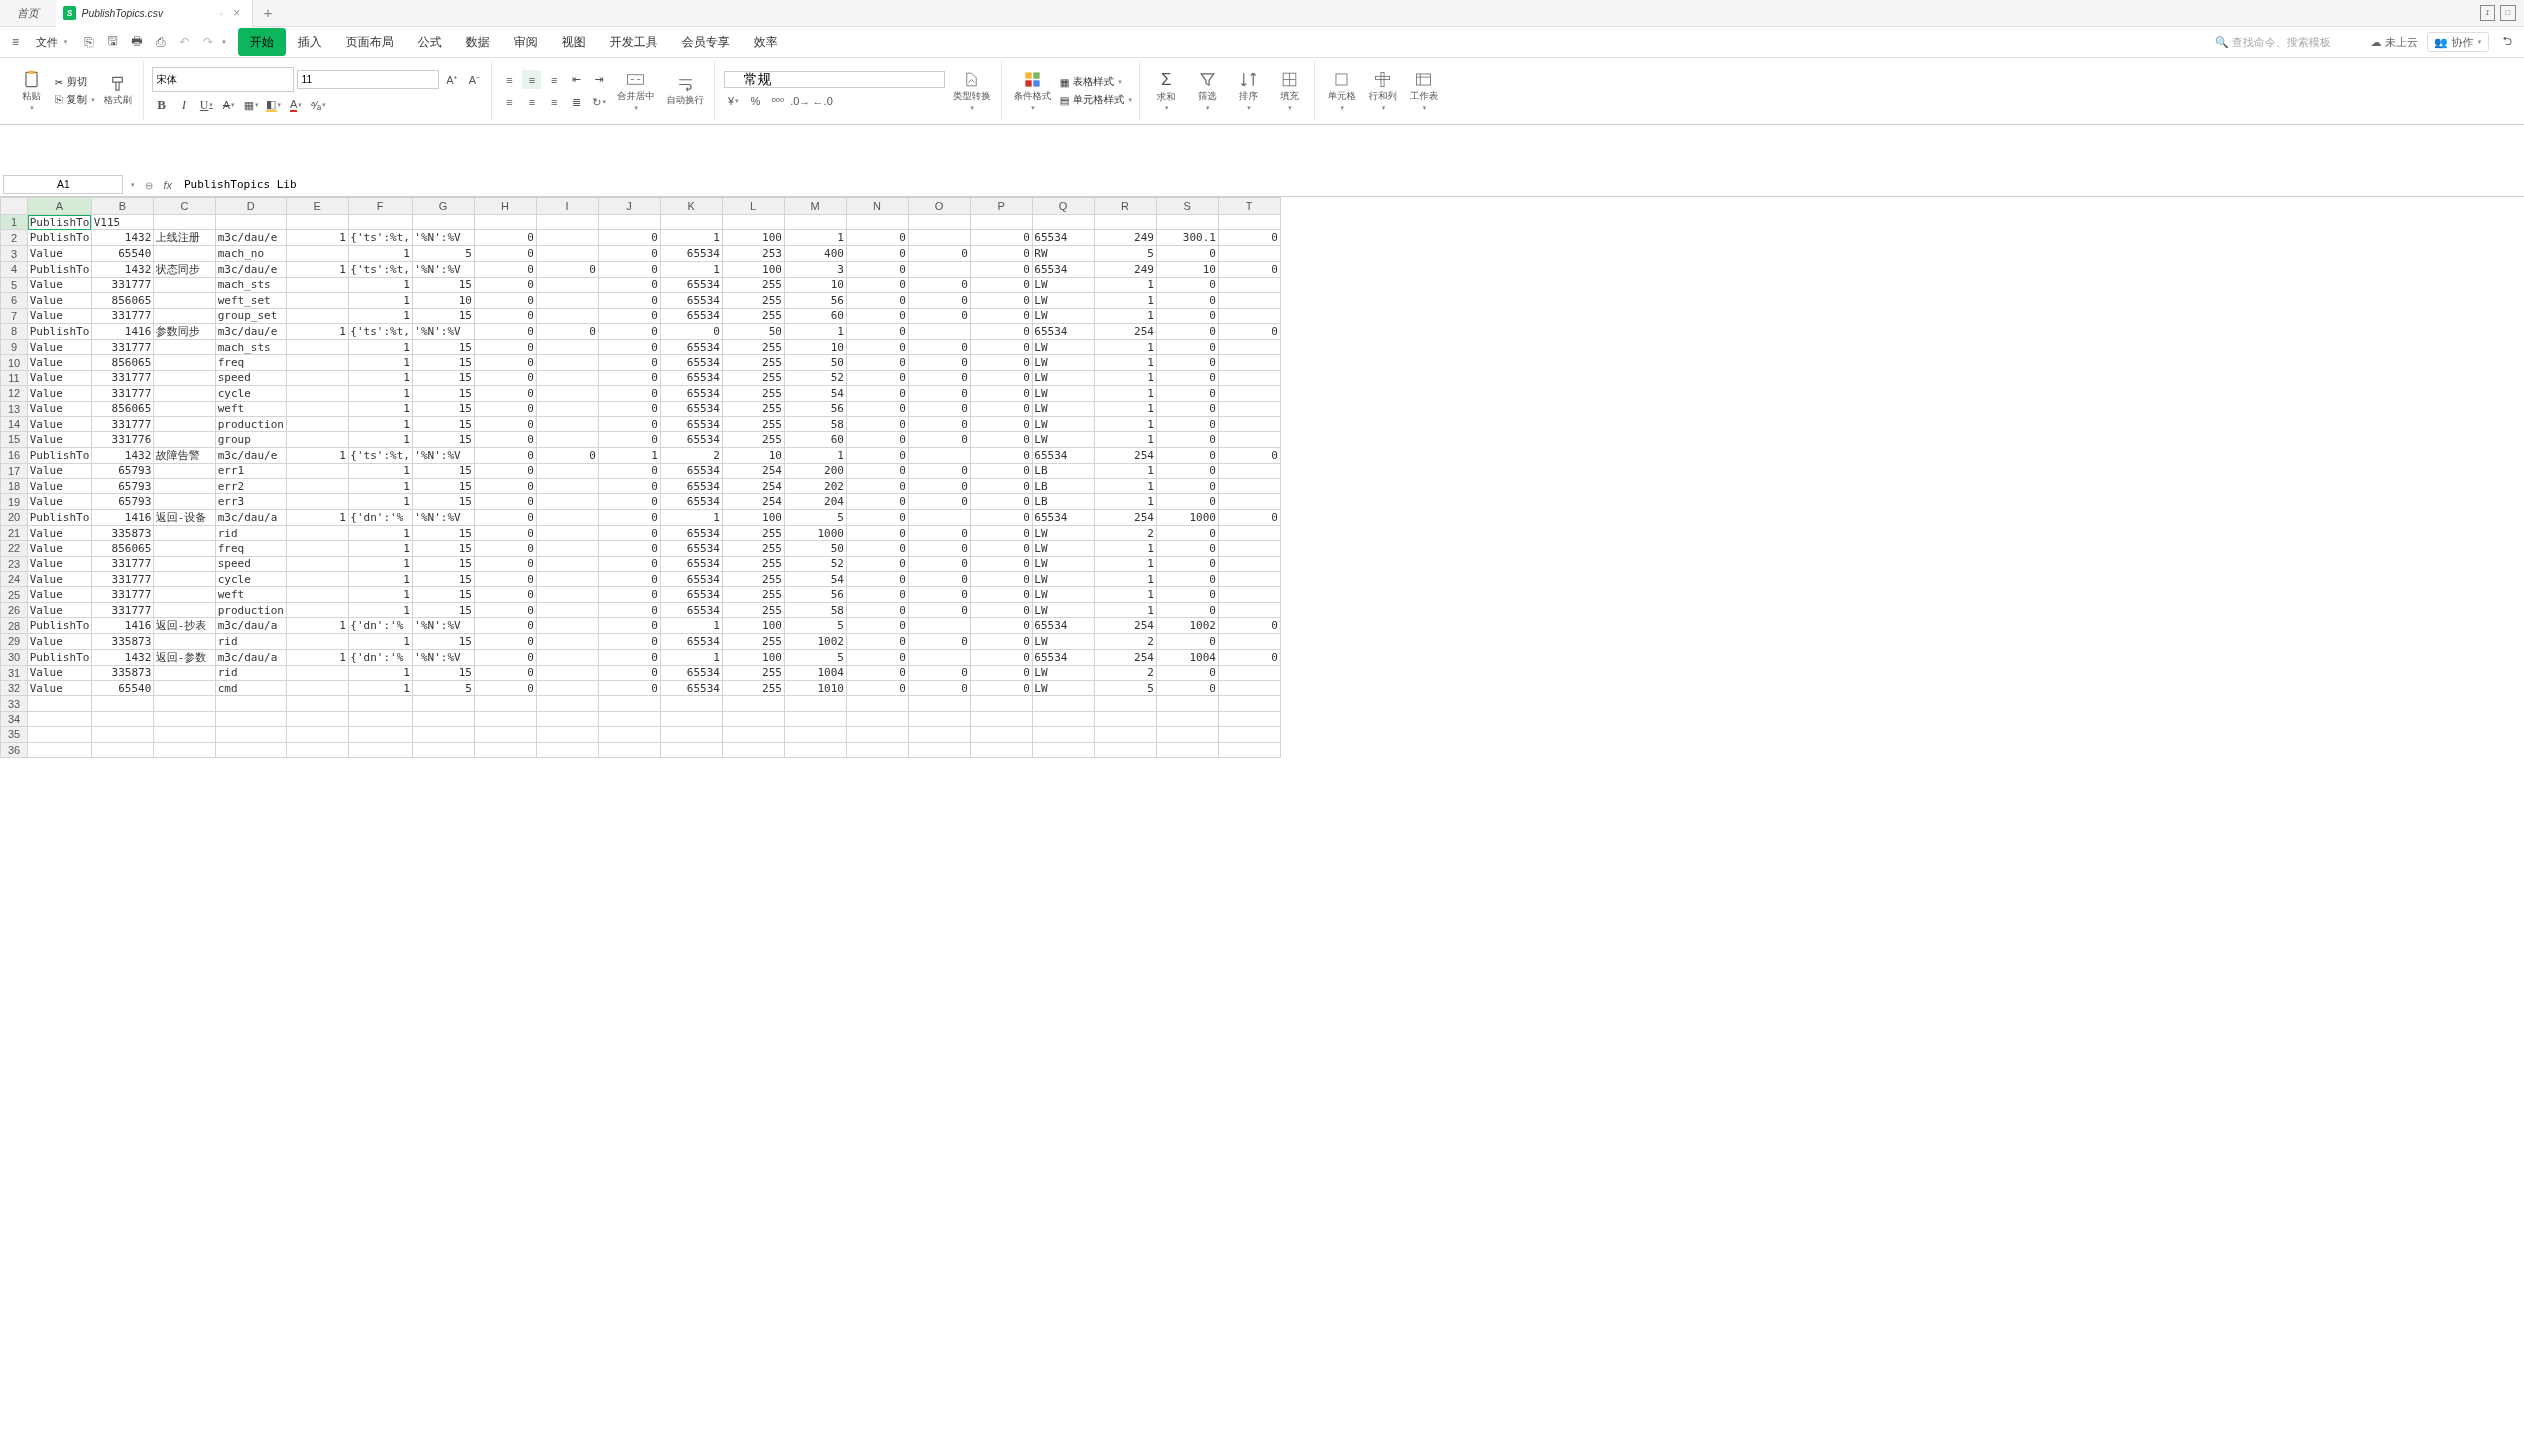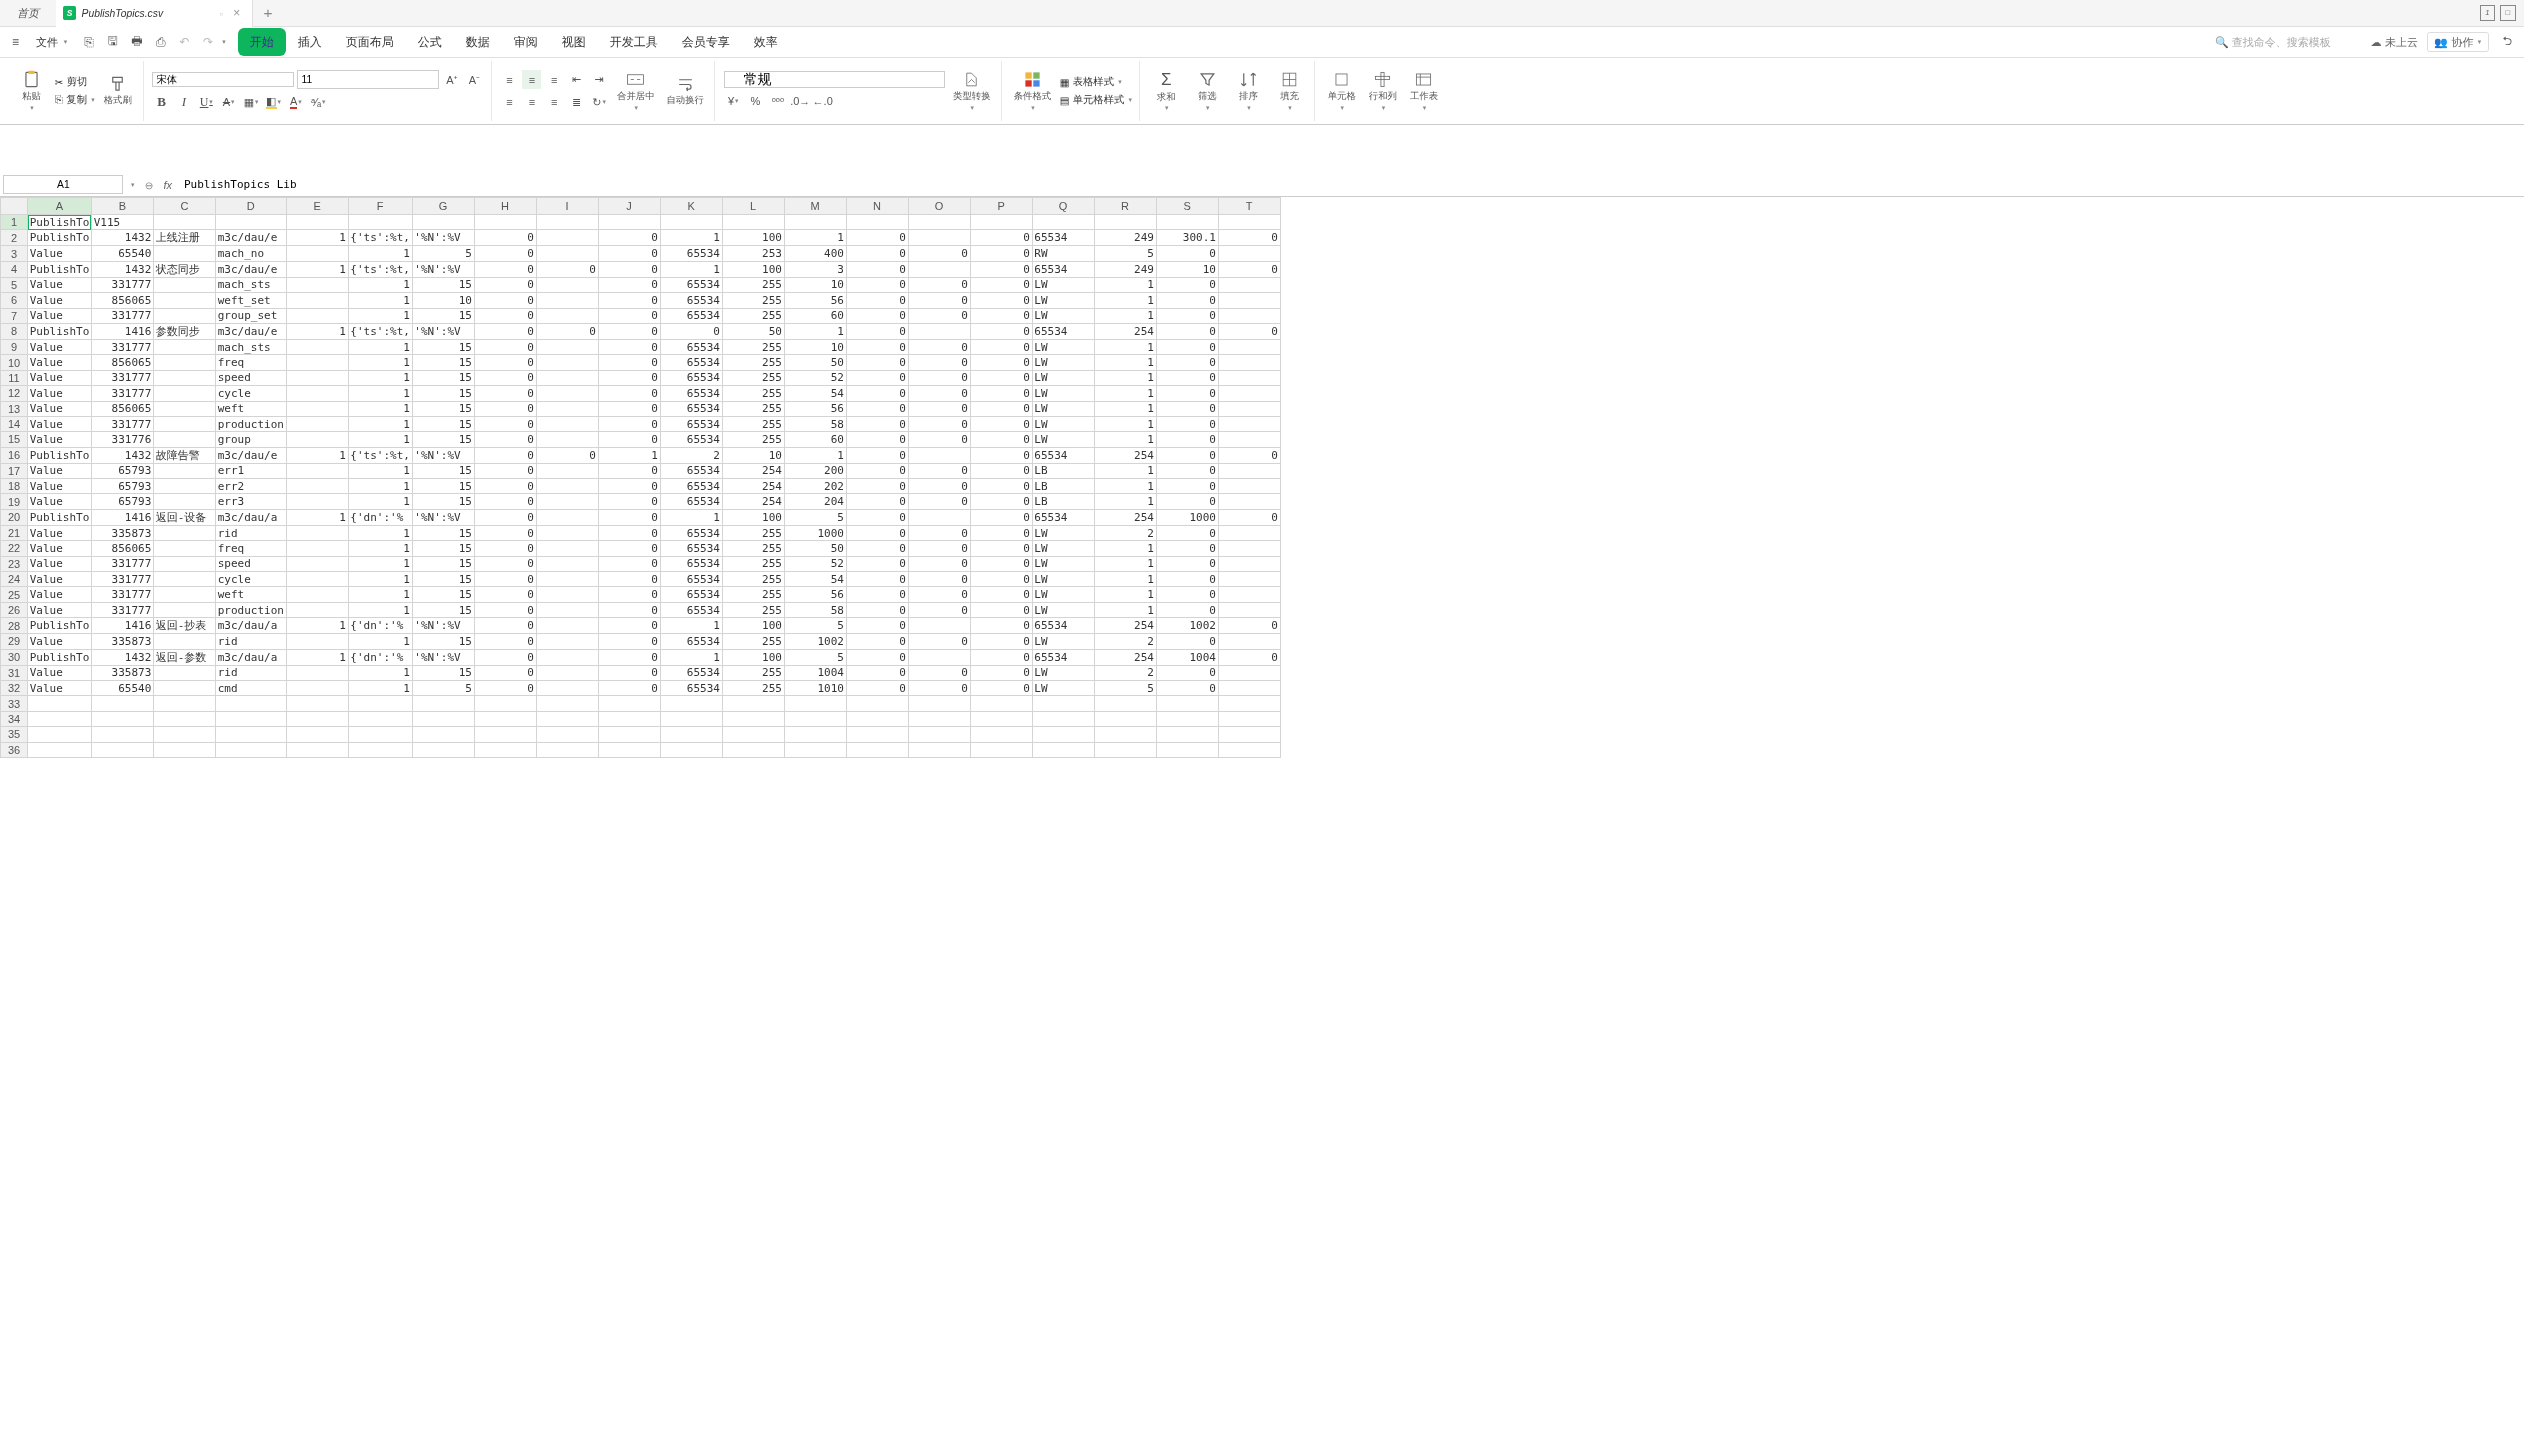--- a/index.html
+++ b/index.html
@@ -11,33 +11,33 @@
 .tab-close { color: #999; cursor: pointer; padding: 1.7px 5.1px; font-size: 12px; }
 .tab-add { padding: 0 10.3px; color: #888; font-size: 15.4px; cursor: pointer; }
 .titlebar-right { margin-left: auto; display: flex; gap: 5.1px; padding-right: 8.5px; align-items:center;}
 .win-icon { width:15.4px;height:15.4px;display:inline-block;border:0.9px solid #888;font-size:7.7px;text-align:center;line-height:13.7px;color:#666;}
 
 .menubar { height: 31px; display: flex; align-items: center; padding: 0 6.8px; gap: 3.4px; border-bottom: 0.9px solid #e0e0e0; }
 .menu-btn { padding: 3.4px 5.1px; cursor: pointer; color: #555; font-size:12px;}
 .file-menu { display:flex;align-items:center;gap:5px;padding:1.7px 8.5px;border:none;font-size:11px;}
 .menu-tabs { display: flex; gap: 0; margin-left: 8.5px; }
 .menu-tab { padding: 5.1px 12px; font-size: 12px; cursor: pointer; color: #333; border-radius: 3.4px; }
-.menu-tab.active { background: #0db55d; color: #4c1d95; border-radius: 6px; }
+.menu-tab.active { background: #0db55d; color: #000000; }
 .menubar-right { margin-left: auto; display: flex; align-items: center; gap: 8.5px; font-size: 11px; color: #666; }
 .search-box { color: #aaa; padding: 3.4px 6.8px; min-width: 154px; margin-left: 24px; }
 .cloud-status { display:flex;align-items:center;gap:3.4px;}
 .coop-btn { display:flex;align-items:center;gap:3.4px;border:0.9px solid #ddd;border-radius:2.6px;padding:1.7px 6.8px;}
 
 .ribbon { height: 67px; display: flex; align-items: stretch; padding: 3.4px 6.8px; gap: 1.7px; border-bottom: 0.9px solid #ccc; }
 .ribbon-group { display: flex; flex-direction: row; align-items: center; padding: 1.7px 6.8px; border-right: 0.9px solid #e8e8e8; gap: 5.1px; }
 .ribbon-big { display:flex;flex-direction:column;align-items:center;justify-content:center;gap:0.9px;padding:1.7px 3.4px;cursor:pointer;font-size:9.4px;color:#555;min-width:36px;}
 .ribbon-big svg { width:19px;height:19px;}
 .ribbon-row { display:flex;gap:3.4px;align-items:center;}
 .ribbon-rows { display:flex;flex-direction:column;gap:3.4px;justify-content:center;}
-.font-select { border:0.9px solid #ccc;height:15px;font-size:10.3px;padding:0 3.4px;min-width:111px;}
+.font-select { border:0.9px solid #ccc;height:25px;font-size:10.3px;padding:0 3.4px;min-width:111px;}
 .size-select { border:0.9px solid #ccc;height:19px;font-size:10.3px;padding:0 3.4px;min-width:39px;}
 .icon-btn { width:19px;height:19px;display:inline-flex;align-items:center;justify-content:center;cursor:pointer;color:#555;border:none;background:none;font-size:11px;}
 .icon-btn.bold { font-weight:bold;font-family:"Times New Roman";font-size:13px;}
 .icon-btn.italic { font-style:italic;font-family:"Times New Roman";font-size:13px;}
 .icon-btn.underline { text-decoration:underline;font-family:"Times New Roman";font-size:12px;}
 .dd { font-size:6.8px;color:#888;margin-left:0.9px;}
 .num-select { border:0.9px solid #ccc;height:17px;min-width:94px;font-size:14px;padding:0 19px;}
 
 .namebox-row { height: 24px; display: flex; align-items: center; border-bottom: 0.9px solid #ccc; padding: 0 3.4px; gap: 6.8px; margin-top: 48px; }
 .name-box { width: 120px; height: 19px; border: 0.9px solid #ccc; padding: 0 5.1px; font-size: 10.3px; text-align: center; background:#fff;}

